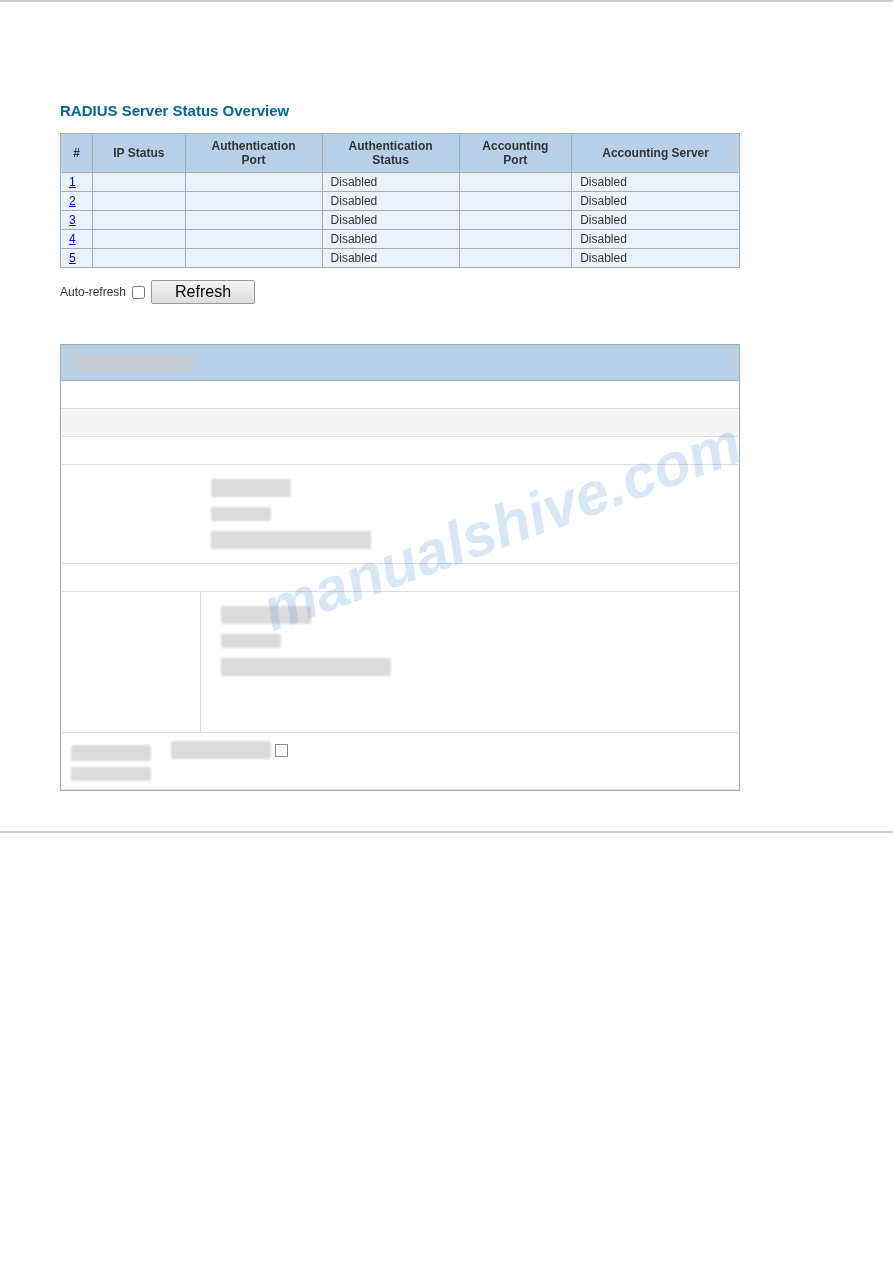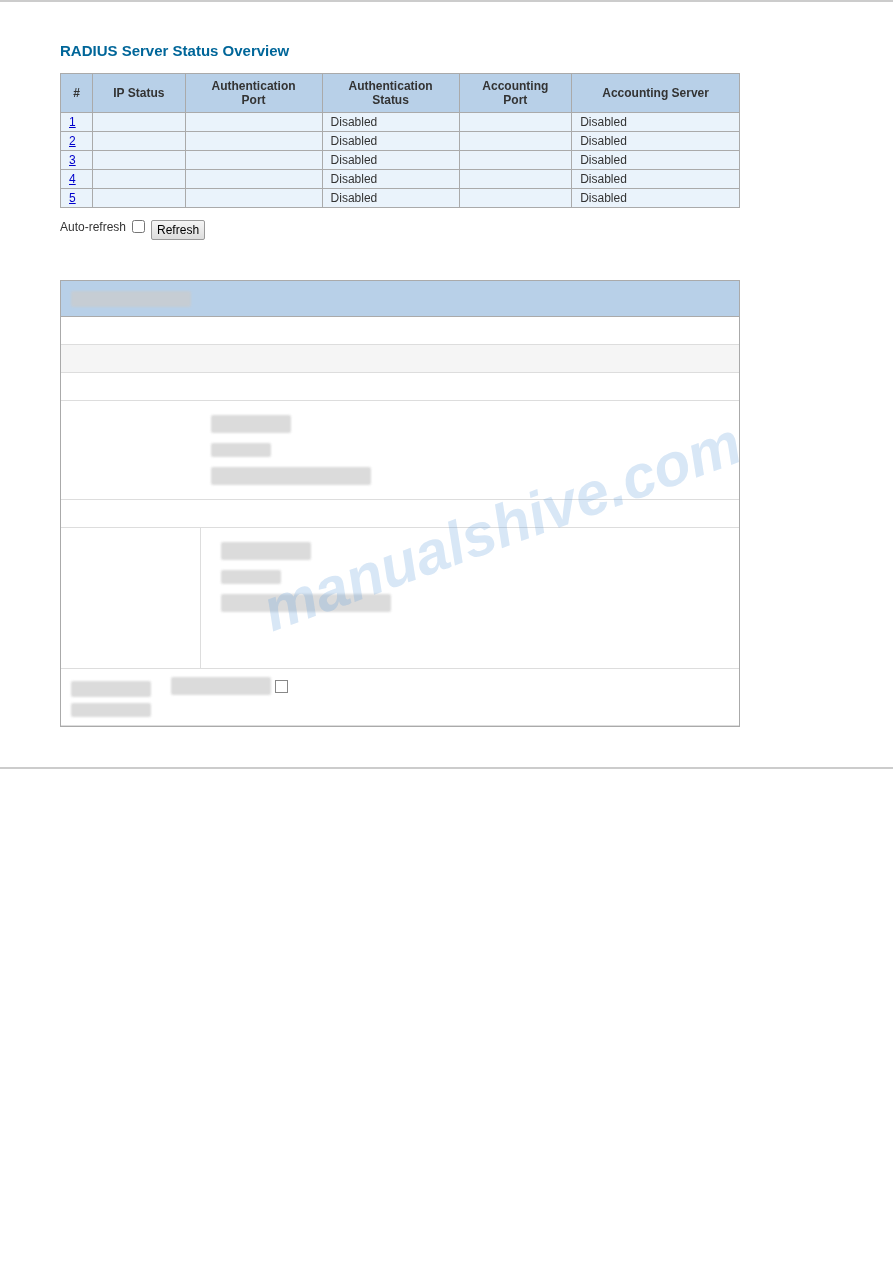--- a/index.html
+++ b/index.html
@@ -28,20 +28,21 @@
 
     .main-content {
       padding: 20px 60px 20px 60px;
     }
 
     .page-title {
       color: #006699;
       font-size: 15px;
       font-weight: bold;
       margin-bottom: 14px;
+      margin-top: 60px;
     }
 
     
     .radius-table {
       border-collapse: collapse;
       width: 680px;
       font-size: 12px;
     }
 
     .radius-table th {
@@ -68,33 +69,33 @@
     }
 
     .radius-table td a {
       color: #0000cc;
       text-decoration: underline;
     }
 
     .auto-refresh-bar {
       margin-top: 12px;
       display: flex;
-      align-items: flex-start;
+      align-items: center;
       gap: 6px;
       font-size: 12px;
     }
 
     .auto-refresh-bar input[type="checkbox"] {
       width: 13px;
       height: 13px;
     }
 
     .refresh-btn {
-      padding: 2px 5px;
-      font-size: 12px;
+      padding: 2px 23px;
+      font-size: 16px;
       border: 1px solid #999;
       background: linear-gradient(to bottom, #f5f5f5, #ddd);
       cursor: pointer;
       border-radius: 2px;
     }
 
     
     .lower-section {
       margin-top: 40px;
       width: 680px;

